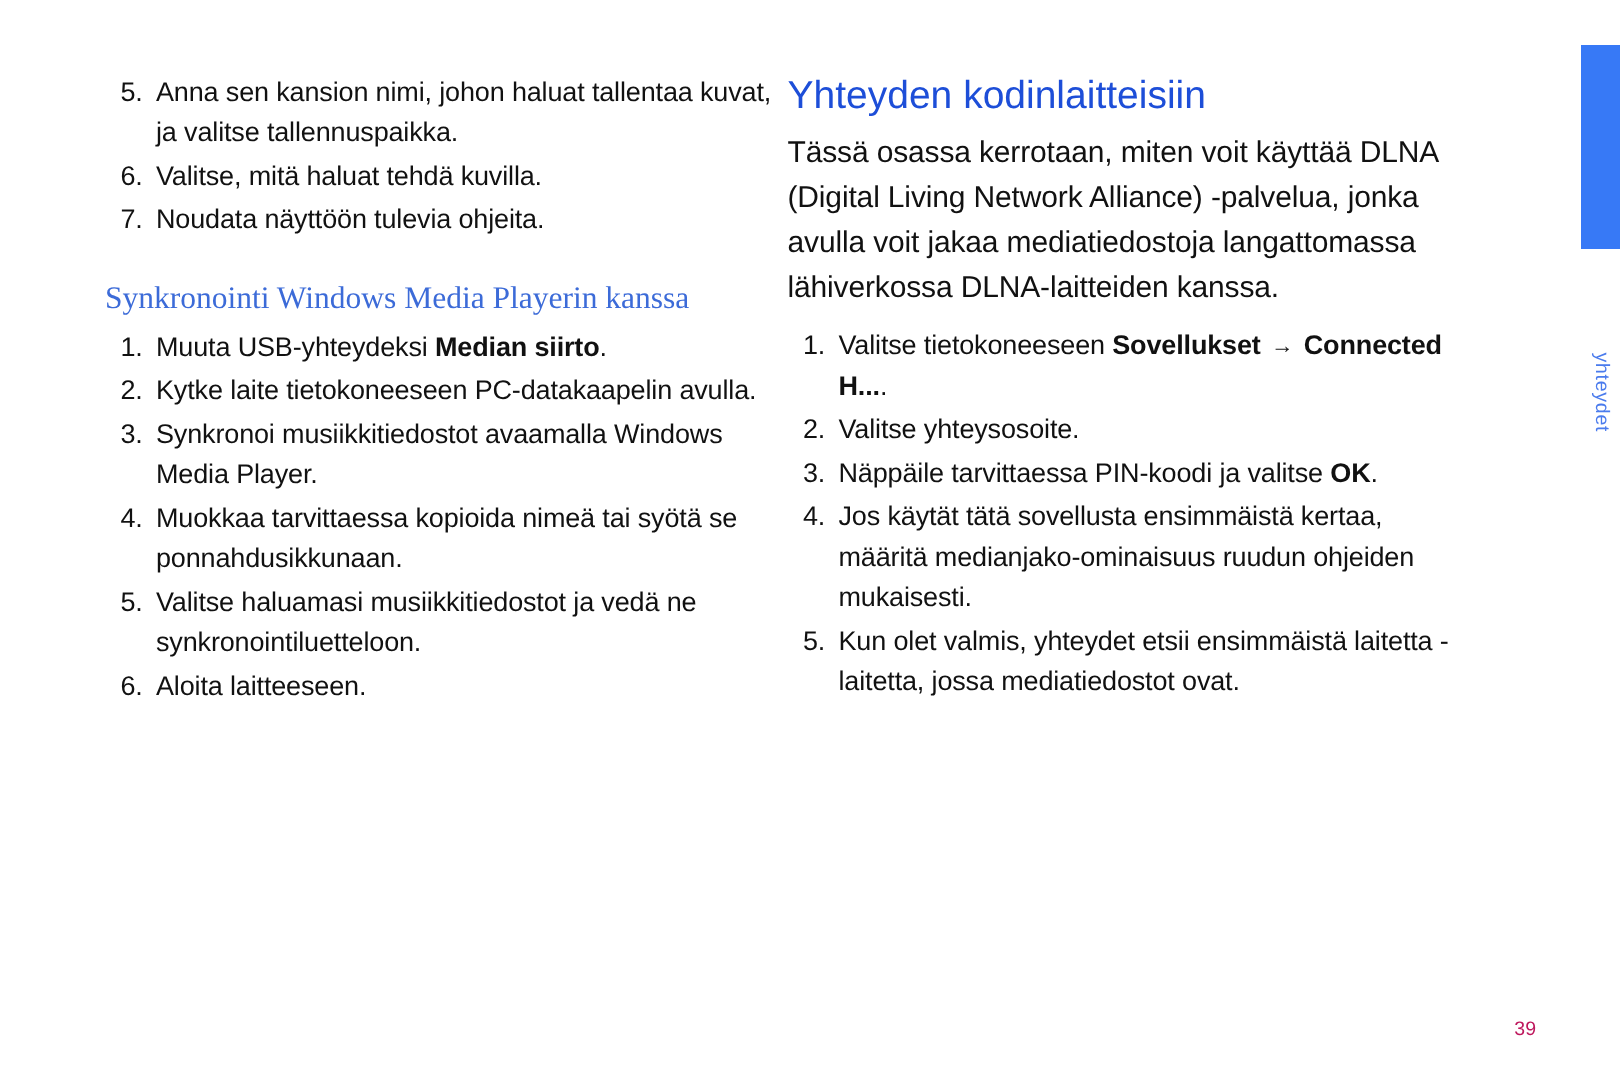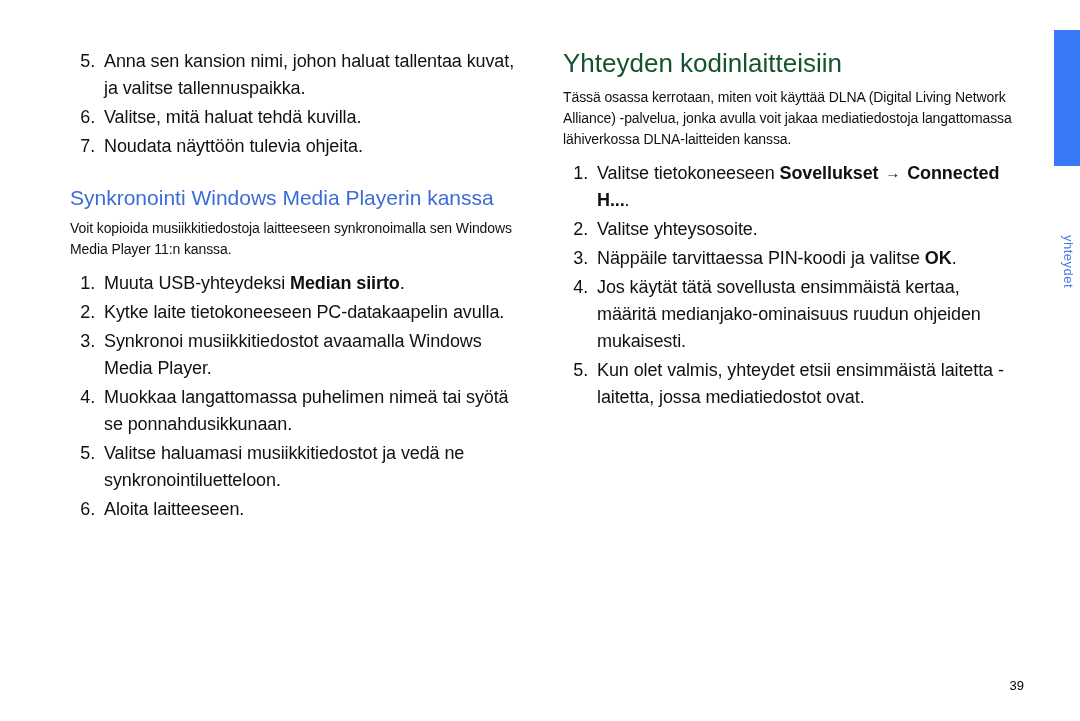--- a/index.html
+++ b/index.html
@@ -13,21 +13,20 @@
     overflow: hidden;
   }
   .page {
     position: relative;
     width: 1080px;
     height: 721px;
     box-sizing: border-box;
     padding: 48px 44px 30px 70px;
     display: flex;
     flex-direction: row;
-    gap: 38px;
   }
   .col {
     width: 455px;
   }
   .right-bar {
     position: absolute;
     top: 0;
     right: 0;
     width: 26px;
     height: 721px;
@@ -48,31 +47,32 @@
     color: #4a7bed;
     font-size: 13px;
     writing-mode: vertical-rl;
     text-orientation: mixed;
     letter-spacing: 0.5px;
   }
   h1 {
     font-size: 26px;
     font-weight: 400;
     margin: 0 0 8px 0;
-    color: #14532d;
+    color: #1d4ed8;
   }
   h2 {
     font-size: 21px;
     font-weight: 400;
     color: #3c6bd8;
     margin: 24px 0 6px 0;
     line-height: 1.35;
+    font-family: Liberation Serif, serif;
   }
   p.body {
-    font-size: 14px;
+    font-size: 20px;
     line-height: 1.5;
     margin: 2px 0 10px 0;
     letter-spacing: -0.1px;
   }
   ol {
     margin: 0;
     padding-left: 30px;
     font-size: 18px;
     line-height: 1.5;
     letter-spacing: -0.1px;
@@ -88,45 +88,44 @@
     font-weight: bold;
     padding: 0 2px;
     position: relative;
     top: -1px;
   }
   .pagenum {
     position: absolute;
     right: 56px;
     bottom: 28px;
     font-size: 13px;
-    color: #000000;
+    color: #be185d;
   }
 </style>
 </head>
 <body>
 
 <div class="page">
 
   <div class="col">
     <ol start="5">
       <li>Anna sen kansion nimi, johon haluat tallentaa kuvat, ja valitse tallennuspaikka.</li>
       <li>Valitse, mitä haluat tehdä kuvilla.</li>
       <li>Noudata näyttöön tulevia ohjeita.</li>
     </ol>
 
     <h2>Synkronointi Windows Media Playerin kanssa</h2>
-    <p class="body">Voit kopioida musiikkitiedostoja laitteeseen synkronoimalla sen Windows Media Player 11:n kanssa.</p>
 
     <ol>
       <li>
         <span>Muuta USB-yhteydeksi </span><span class="bold">Median siirto</span><span>.</span>
       </li>
       <li>Kytke laite tietokoneeseen PC-datakaapelin avulla.</li>
       <li>Synkronoi musiikkitiedostot avaamalla Windows Media Player.</li>
-      <li>Muokkaa langattomassa puhelimen nimeä tai syötä se ponnahdusikkunaan.</li>
+      <li>Muokkaa tarvittaessa kopioida nimeä tai syötä se ponnahdusikkunaan.</li>
       <li>Valitse haluamasi musiikkitiedostot ja vedä ne synkronointiluetteloon.</li>
       <li>Aloita laitteeseen.</li>
     </ol>
   </div>
 
   <div class="col">
     <h1>Yhteyden kodinlaitteisiin</h1>
     <p class="body">Tässä osassa kerrotaan, miten voit käyttää DLNA (Digital Living Network Alliance) -palvelua, jonka avulla voit jakaa mediatiedostoja langattomassa lähiverkossa DLNA-laitteiden kanssa.</p>
 
     <ol>

